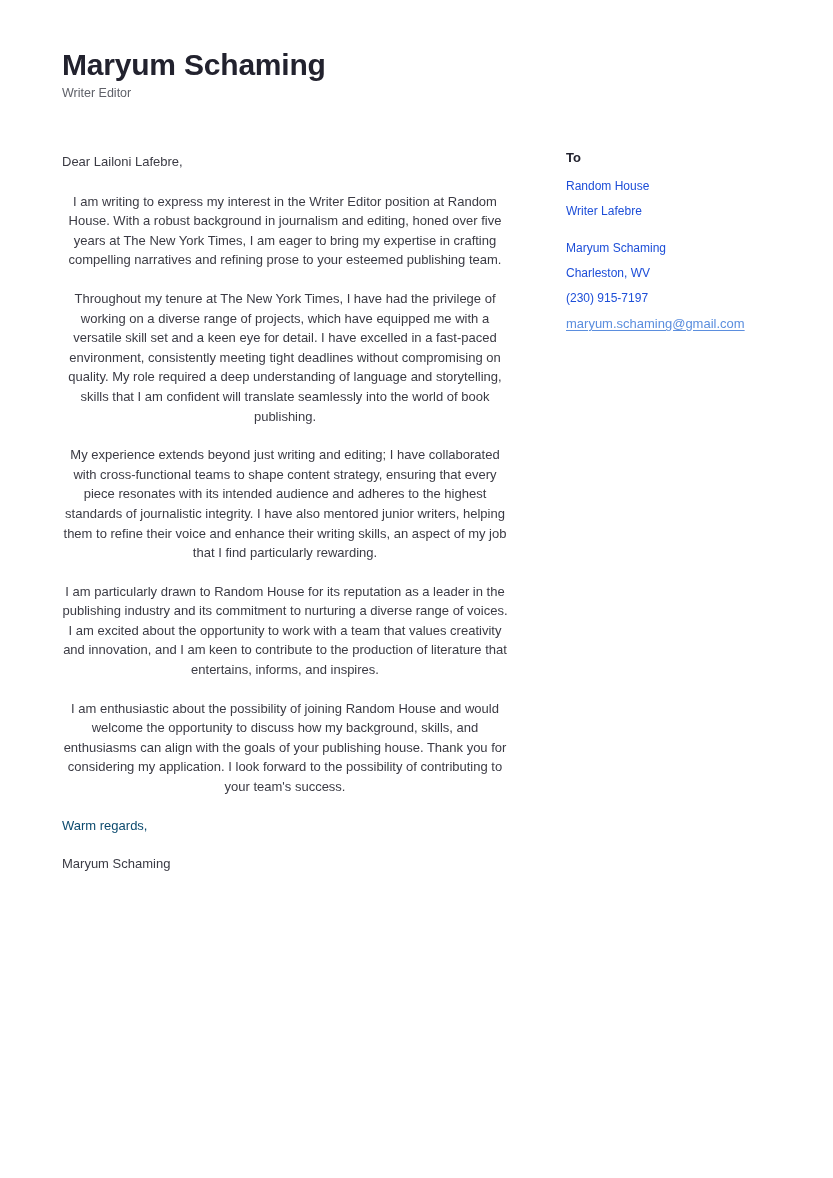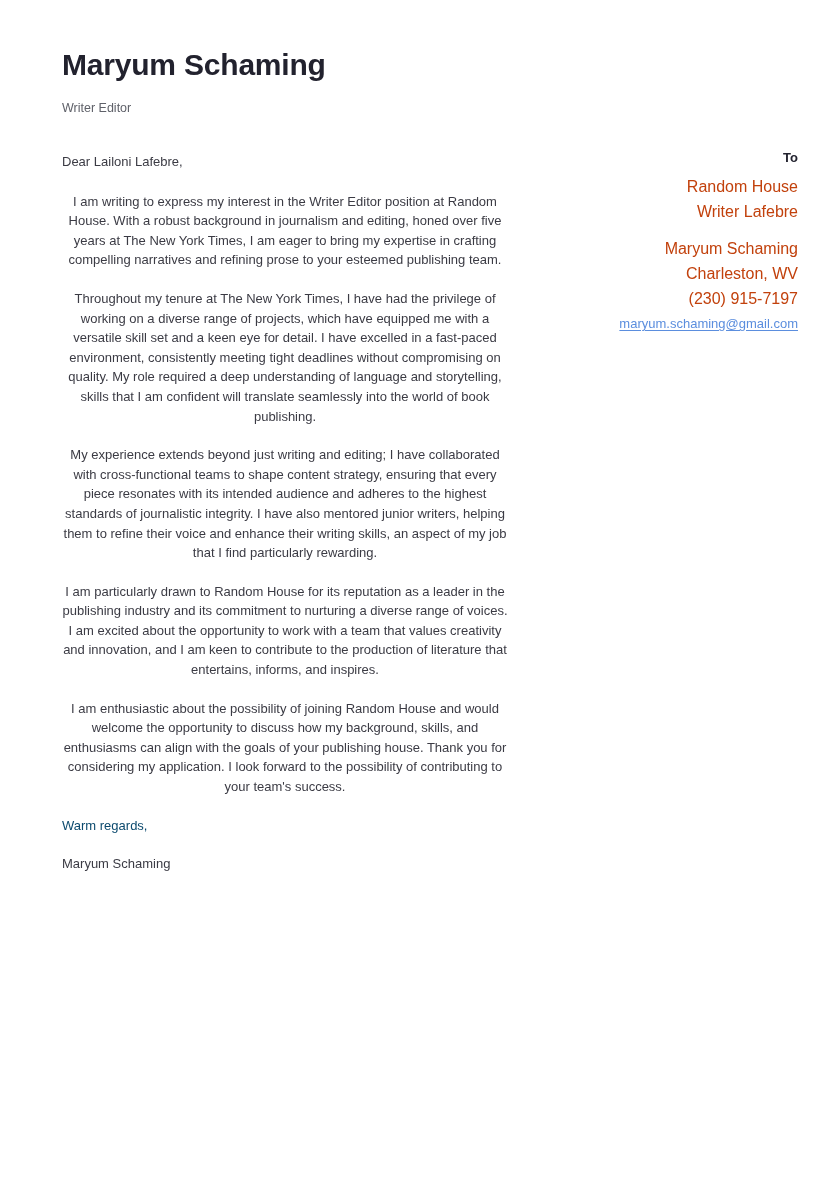--- a/index.html
+++ b/index.html
@@ -34,21 +34,21 @@
     color: #22222e;
     letter-spacing: -0.2px;
     line-height: 1.1;
     margin: 0;
     white-space: nowrap;
   }
   .candidate-title {
     font-size: 12.5px;
     font-weight: normal;
     color: #5f6169;
-    margin: 20px 0 0 0;
+    margin: 5px 0 0 0;
     line-height: 1.2;
   }
 
   
   .letter {
     position: absolute;
     left: 62px;
     top: 148px;
     width: 458px;
   }
@@ -80,35 +80,34 @@
 
   
   .meta {
     position: absolute;
     left: 566px;
     top: 148px;
     width: 232px;
   }
   .meta-block {
     margin-bottom: 18px;
-    text-align: right;
   }
   .meta-block:last-child {
     margin-bottom: 0;
   }
   .meta-heading {
     font-size: 13px;
     font-weight: bold;
     color: #22222e;
     line-height: 19px;
     margin: 0 0 10px 0;
   }
   .meta-line {
-    font-size: 16px;
-    color: #c2410c;
+    font-size: 12px;
+    color: #1d4ed8;
     line-height: 19px;
     margin: 0 0 6px 0;
   }
   .meta-line:last-child {
     margin-bottom: 0;
   }
   .meta-link {
     font-size: 13px;
     color: #5b8ede;
     line-height: 19px;

